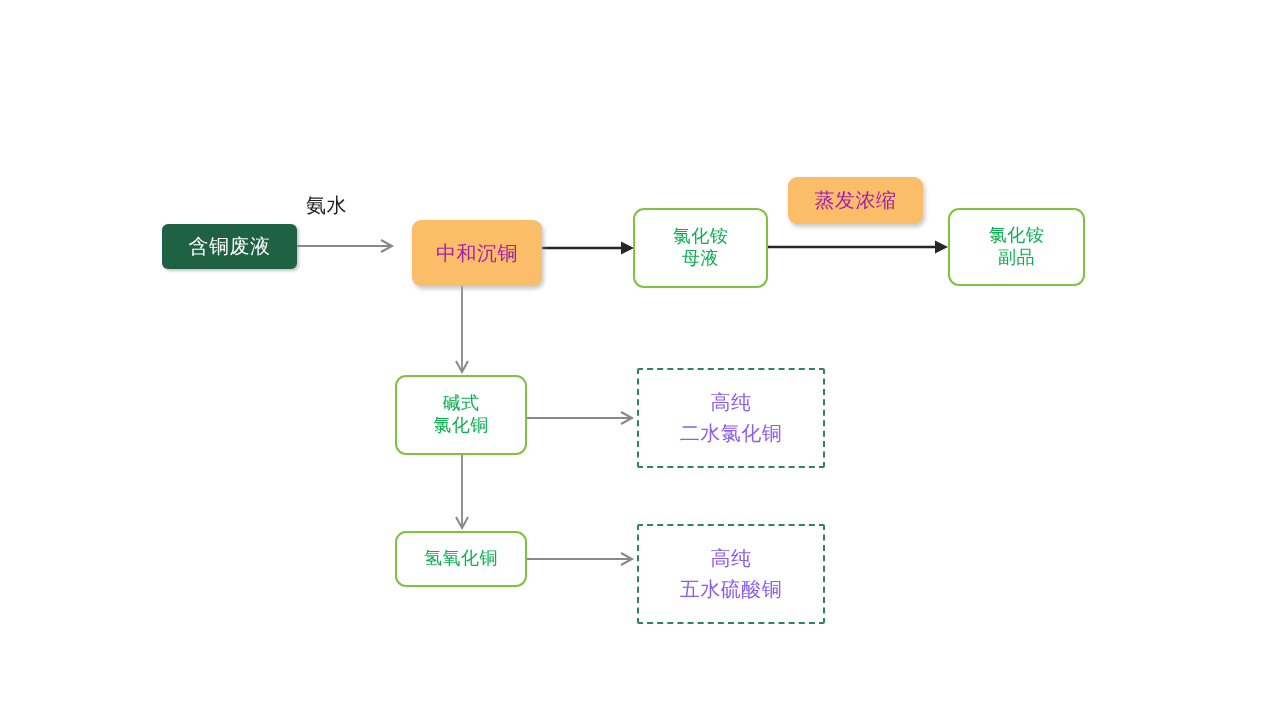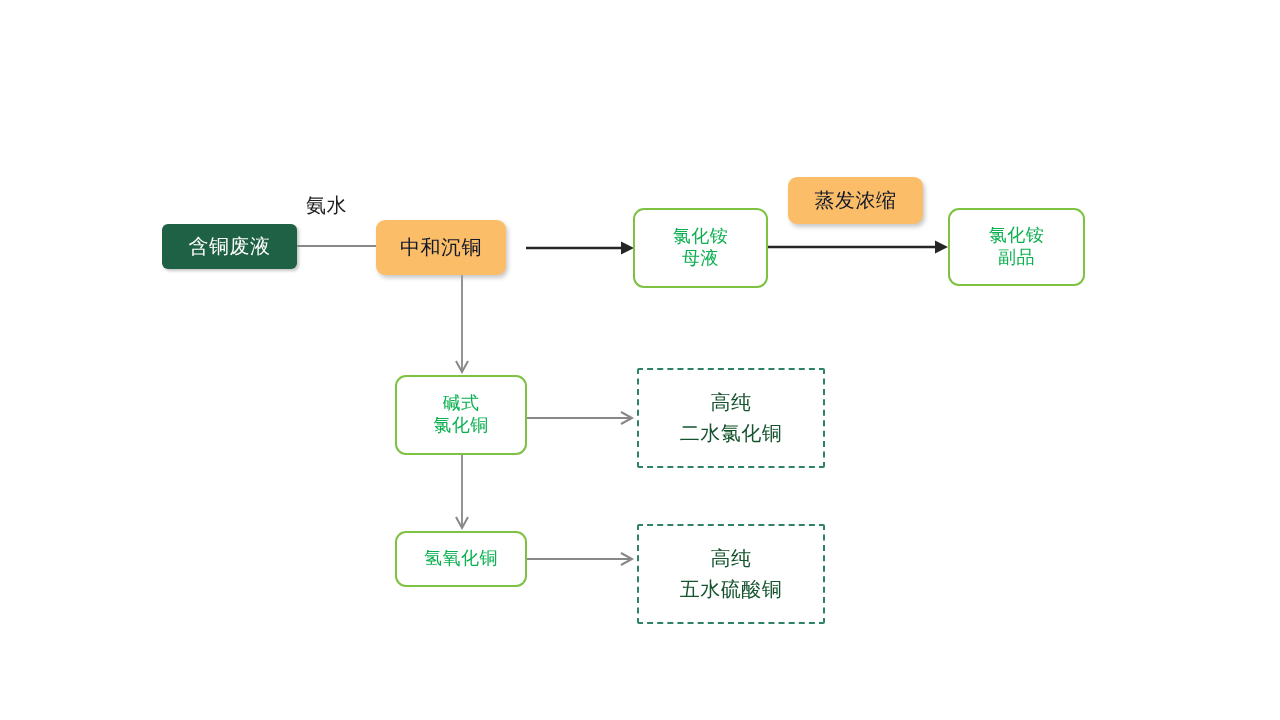--- a/index.html
+++ b/index.html
@@ -39,39 +39,39 @@
     background: #1E6145;
     color: #ffffff;
     font-size: 20px;
     border-radius: 6px;
     box-shadow: 2px 2px 3px rgba(150,150,150,0.55);
   }
 
   
   .node--orange {
     background: #FBBD67;
-    color: #0f172a;
+    color: #a21caf;
     font-size: 20px;
     border-radius: 9px;
     box-shadow: 2px 3px 4px rgba(165,165,165,0.6);
   }
 
   
   .node--greenline {
     background: #ffffff;
     color: #0AB04F;
     font-size: 18px;
     border: 2.6px solid #7DC242;
     border-radius: 11px;
   }
 
   
   .node--dashed {
     background: #ffffff;
-    color: #14532d;
+    color: #8b5cf6;
     font-size: 20px;
     border: 2px dashed #2E8362;
     border-radius: 2px;
     line-height: 1.55;
   }
 
   
   .label-free {
     position: absolute;
     color: #1F1F1F;
@@ -138,21 +138,21 @@
     <svg width="112" height="20" viewBox="0 0 112 20">
       <line x1="0" y1="10" x2="103" y2="10" stroke="#888888" stroke-width="1.8"></line>
       <polyline points="94,4 105,10 94,16" fill="none" stroke="#888888" stroke-width="2"></polyline>
     </svg>
   </div>
 
   <div class="label-free" style="left:306px; top:192px;">氨水</div>
 
   <div class="node node--dark" style="left:162px; top:224px; width:135px; height:45px;">含铜废液</div>
 
-  <div class="node node--orange" style="left:376px; top:220px; width:130px; height:55px;">中和沉铜</div>
+  <div class="node node--orange" style="left:412px; top:220px; width:130px; height:66px;">中和沉铜</div>
 
   <div class="node node--greenline" style="left:633px; top:208px; width:135px; height:80px;">氯化铵
 母液</div>
 
   <div class="node node--orange" style="left:788px; top:177px; width:135px; height:47px;">蒸发浓缩</div>
 
   <div class="node node--greenline" style="left:948px; top:208px; width:137px; height:78px;">氯化铵
 副品</div>
 
   <div class="node node--greenline" style="left:395px; top:531px; width:132px; height:56px;">氢氧化铜</div>

